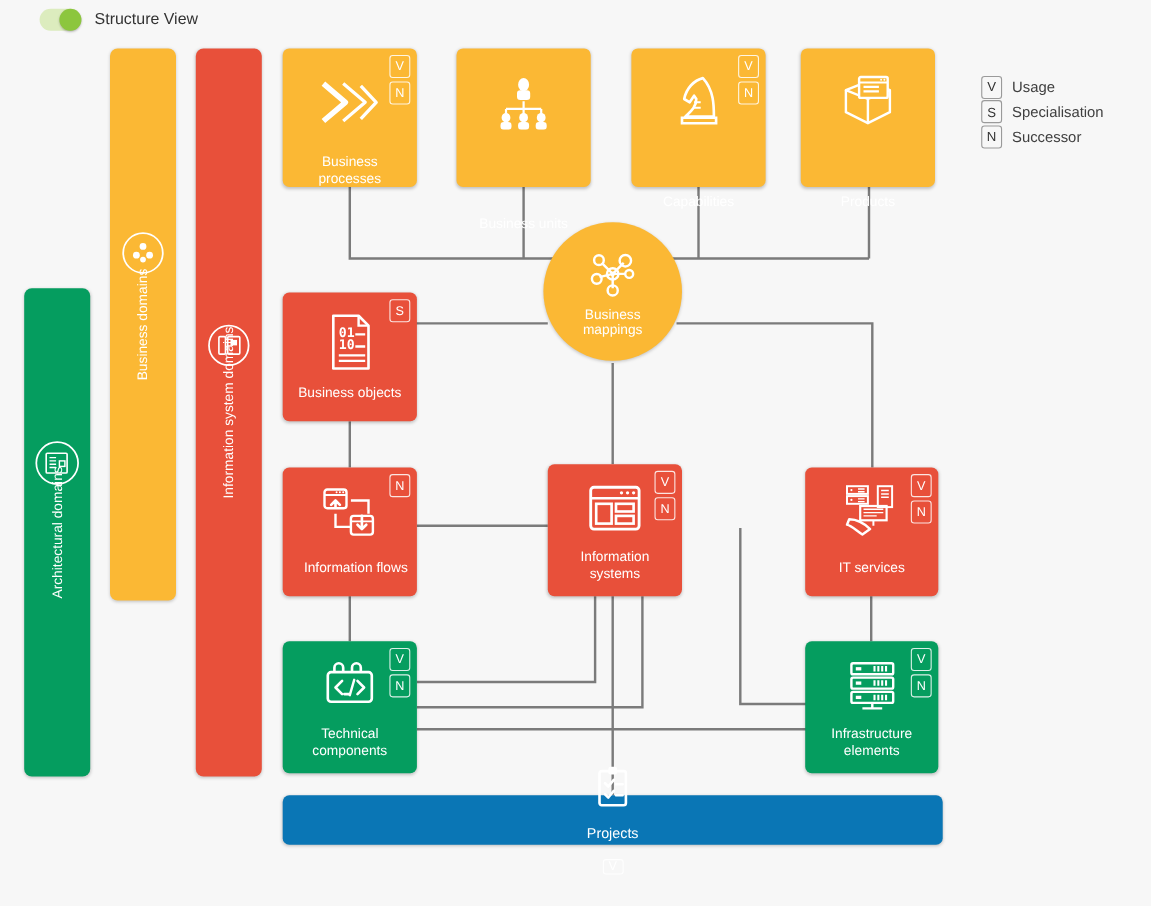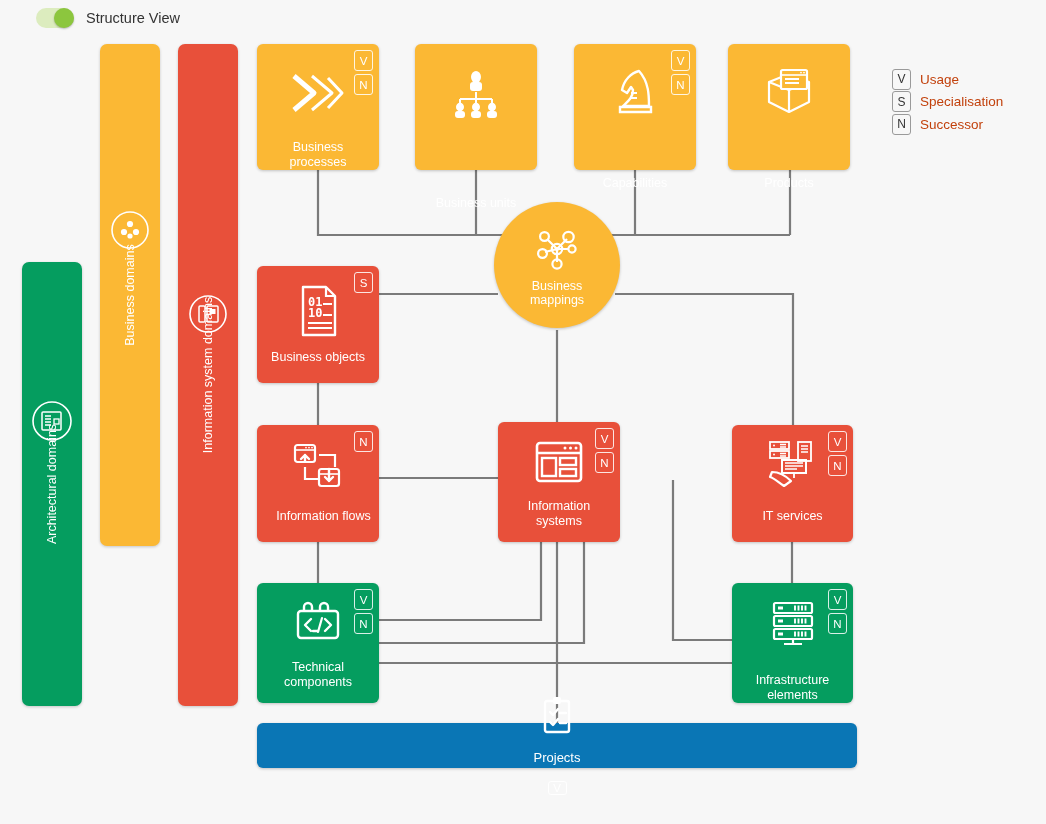--- a/index.html
+++ b/index.html
@@ -19,21 +19,21 @@
   .switch{width:38px;height:20px;border-radius:10px;background:#dcecbe;position:relative;cursor:pointer;}
   .switch .knob{position:absolute;top:0px;right:0px;width:20px;height:20px;border-radius:50%;
     background:#8cc63e;box-shadow:0 1px 2px rgba(0,0,0,.25);}
   .toggle-label{font-size:14.5px;color:#333;white-space:nowrap;}
 
   
   .legend{position:absolute;left:892px;top:68px;}
   .legend-row{display:flex;align-items:center;gap:9px;height:22.5px;}
   .legend-key{width:17px;height:19px;border:1px solid #9a9a9a;border-radius:3px;
     display:flex;align-items:center;justify-content:center;font-size:12px;color:#333;background:#f7f7f7;}
-  .legend-text{font-size:13.5px;color:#c2410c;white-space:nowrap;}
+  .legend-text{font-size:13.5px;color:#404040;white-space:nowrap;}
 
   
   #wires{position:absolute;left:0;top:0;width:1046px;height:824px;pointer-events:none;}
 
   
   .node{position:absolute;border-radius:6px;box-shadow:0 1px 3px rgba(0,0,0,.22);
     box-sizing:border-box;color:#fff;cursor:pointer;}
   .node .lbl{position:absolute;left:0;right:0;text-align:center;font-size:12.5px;line-height:15px;
     color:#fff;padding:0 5px;box-sizing:border-box;}
   .node .ico{position:absolute;left:0;right:0;display:flex;align-items:center;justify-content:center;}
@@ -351,21 +351,21 @@
         <rect x="7" y="30" width="38" height="10" rx="1.5" fill="none" stroke="#fff" stroke-width="2.2"></rect>
         <rect x="11" y="7.5" width="5" height="3" fill="#fff"></rect>
         <rect x="11" y="20.5" width="5" height="3" fill="#fff"></rect>
         <rect x="11" y="33.5" width="5" height="3" fill="#fff"></rect>
         <path d="M28 6.5v5 M31.5 6.5v5 M35 6.5v5 M38.5 6.5v5" stroke="#fff" stroke-width="1.9"></path>
         <path d="M28 19.5v5 M31.5 19.5v5 M35 19.5v5 M38.5 19.5v5" stroke="#fff" stroke-width="1.9"></path>
         <path d="M28 32.5v5 M31.5 32.5v5 M35 32.5v5 M38.5 32.5v5" stroke="#fff" stroke-width="1.9"></path>
         <path d="M26 40 v4 M17 45 h18" stroke="#fff" stroke-width="2.2"></path>
       </svg>
     </div>
-    <div class="lbl" style="top:90px;white-space:pre-line;">Infrastructure
+    <div class="lbl" style="top:77px;white-space:pre-line;">Infrastructure
 elements</div>
   </div>
 
   <div class="projects" style="left:257px;top:723px;width:600px;height:45px;background:#0a76b5;">
     <div style="display:flex;align-items:center;">
       <svg width="32" height="38" viewBox="0 0 32 38">
         <rect x="4" y="5" width="24" height="31" rx="2" fill="none" stroke="#fff" stroke-width="2.4"></rect>
         <rect x="12" y="1" width="8" height="7" rx="2" fill="#fff"></rect>
         <path d="M9 16 l3 3 l5 -6" fill="none" stroke="#fff" stroke-width="2.4" stroke-linecap="round" stroke-linejoin="round"></path>
         <path d="M9 26 l3 3 l5 -6" fill="none" stroke="#fff" stroke-width="2.4" stroke-linecap="round" stroke-linejoin="round"></path>

